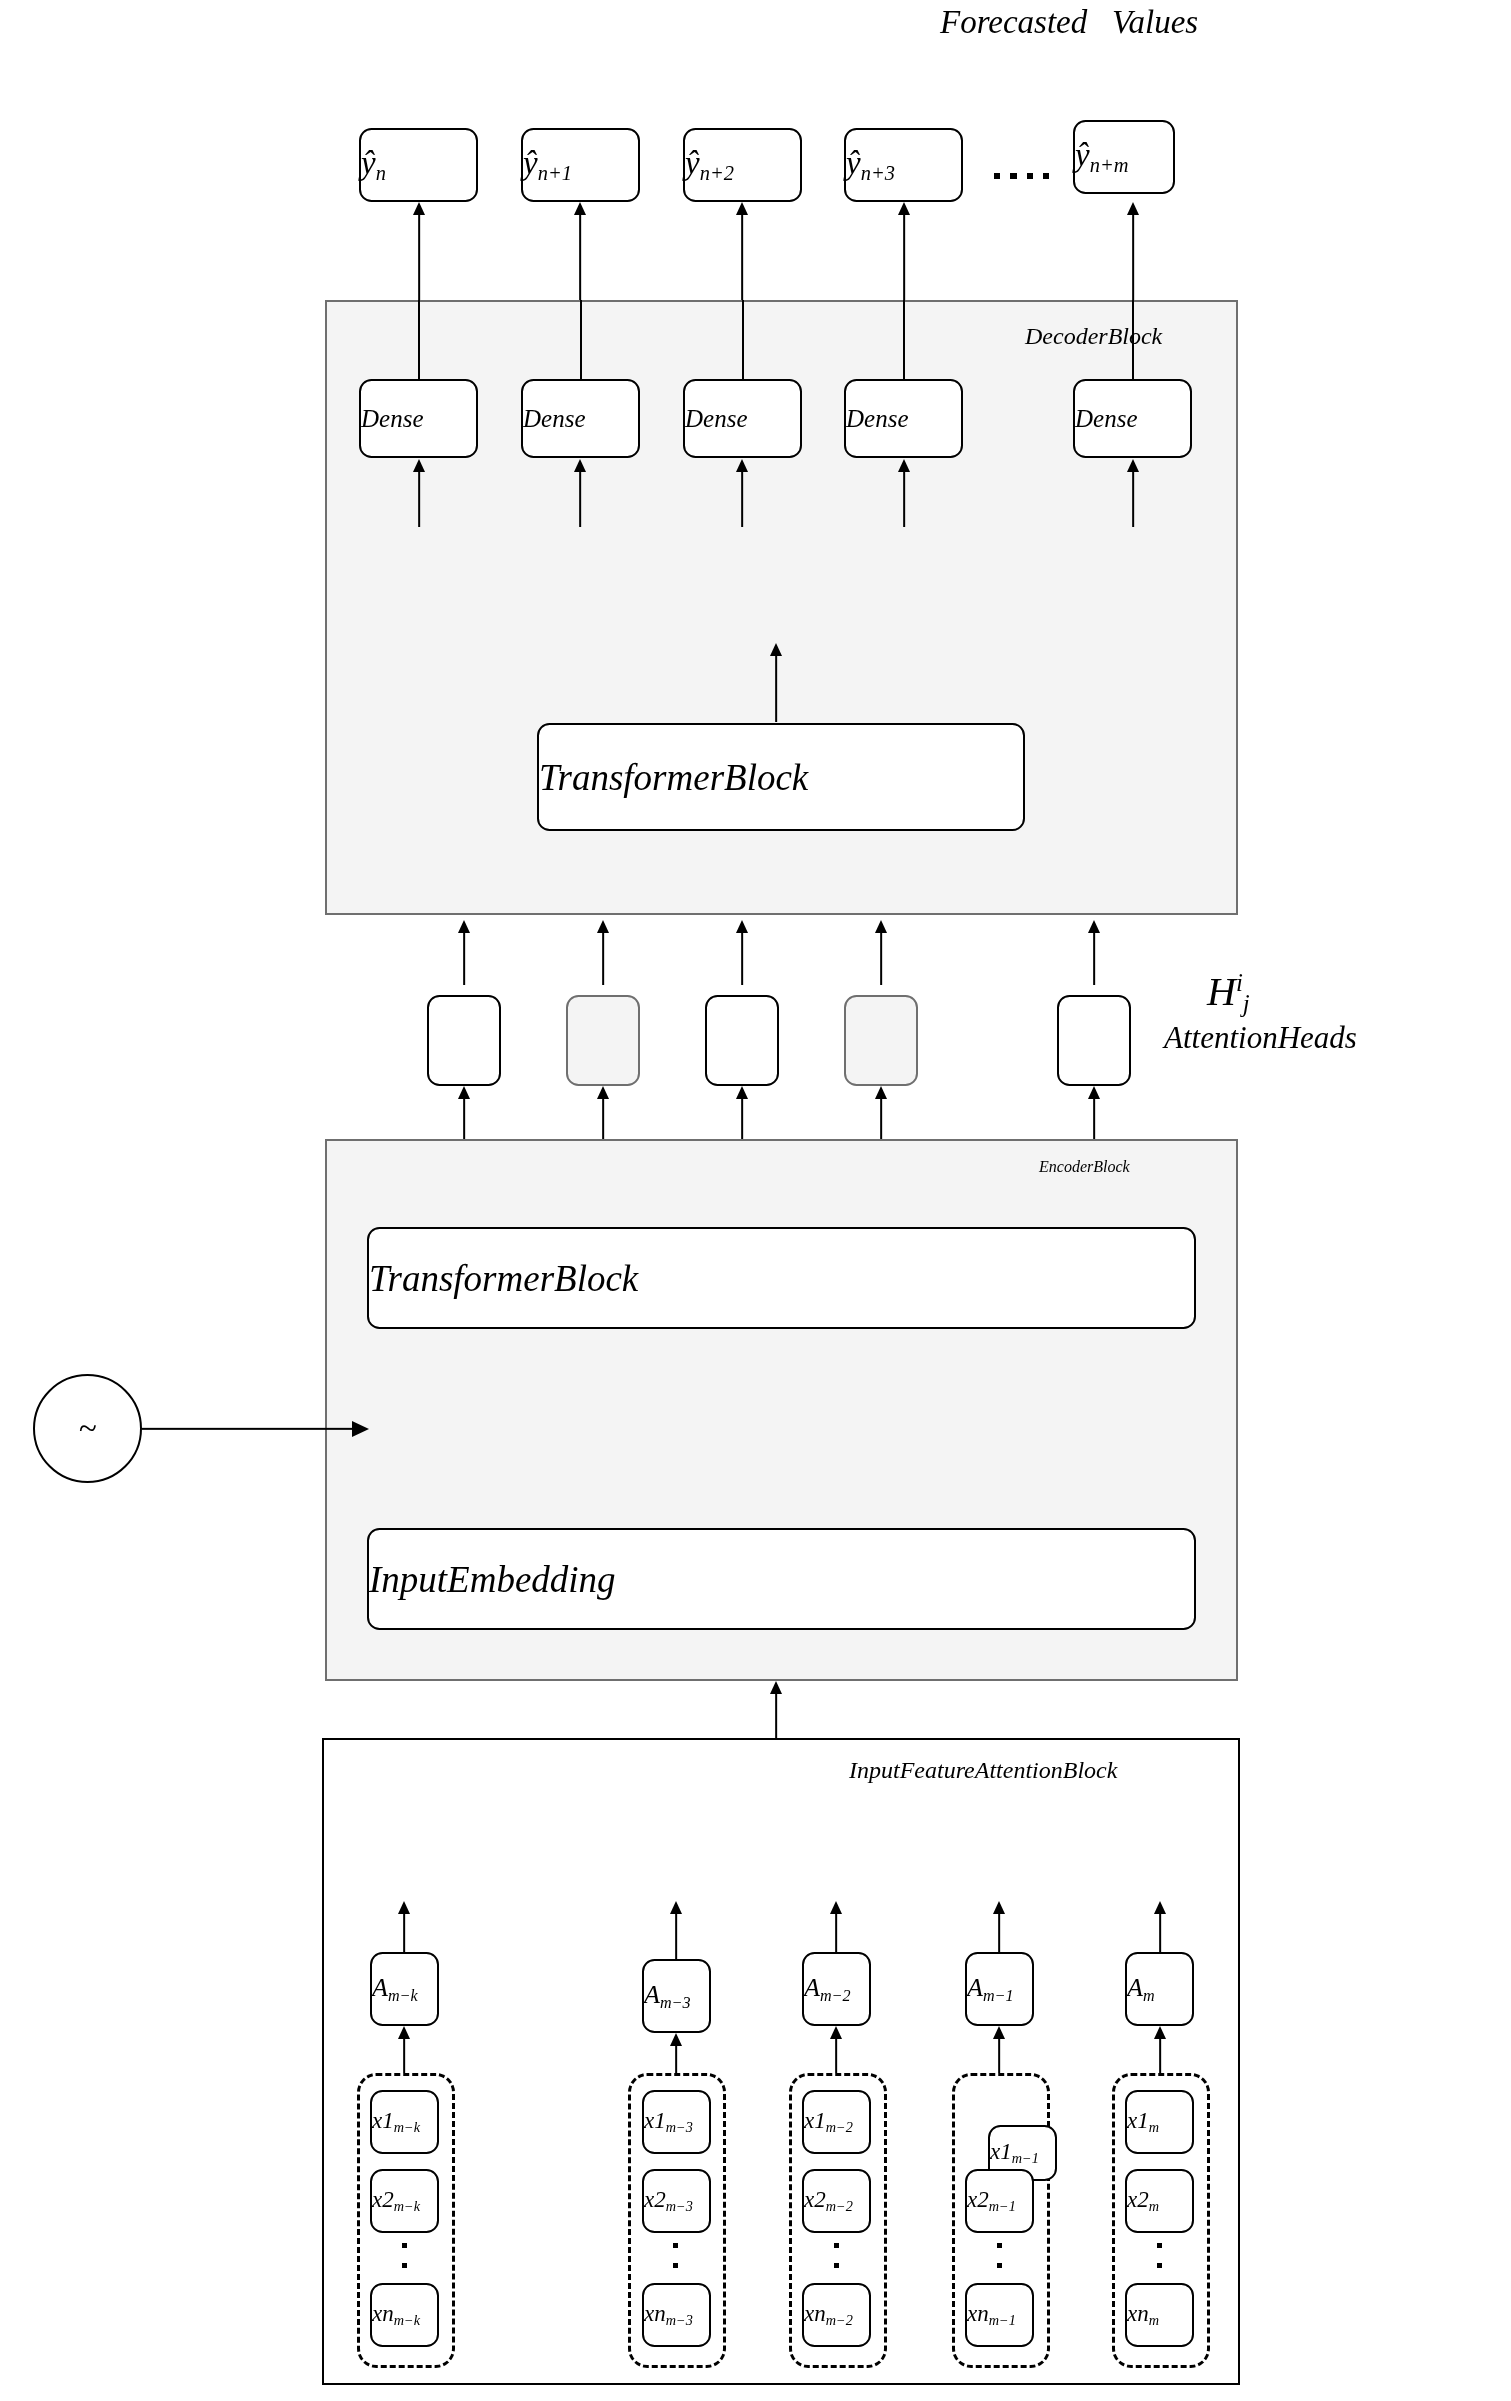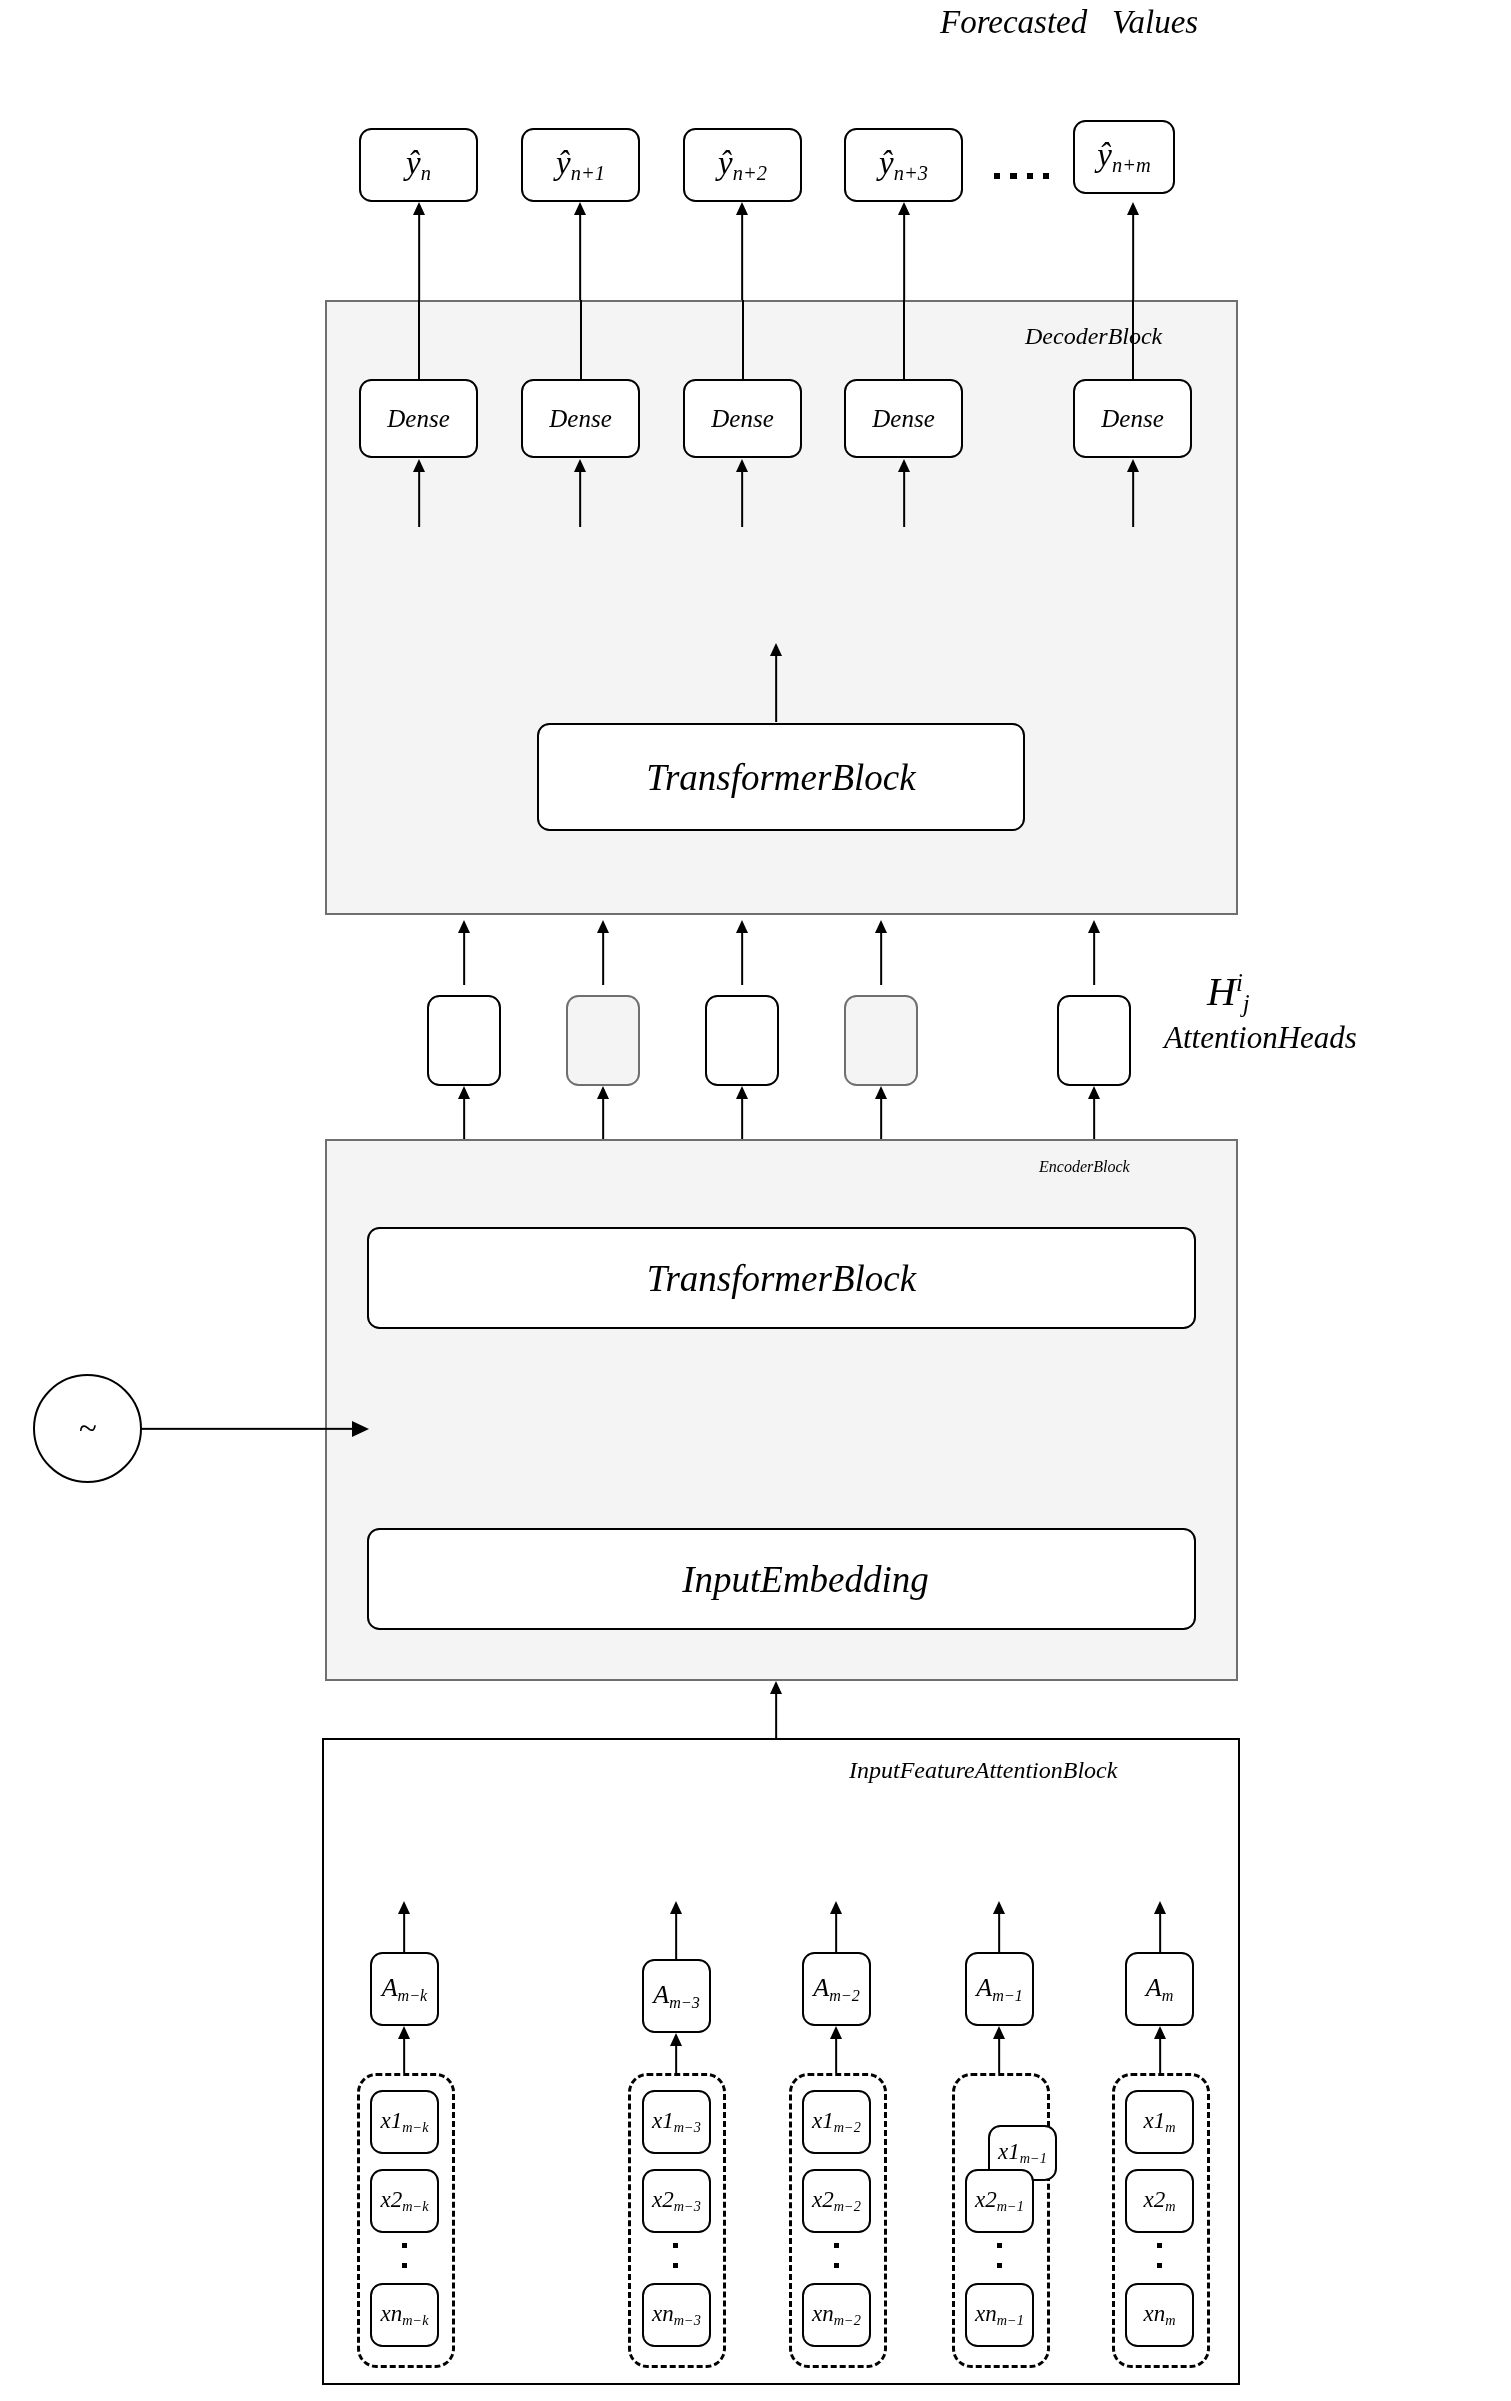--- a/index.html
+++ b/index.html
@@ -3,21 +3,21 @@
 <meta charset="utf-8">
 <style>
   html,body{margin:0;padding:0;background:#ffffff;}
   body{font-family:"Liberation Serif",serif;}
   #root{position:relative;width:1512px;height:2401px;background:#ffffff;overflow:hidden;}
 
   .lbl{font-family:"Liberation Serif",serif;font-style:italic;color:#000;white-space:pre;line-height:1;}
 
   
   .node{position:absolute;box-sizing:border-box;background:#ffffff;border:2.3px solid #000;
-        border-radius:12.5px;display:flex;align-items:center;justify-content:center;}
+        border-radius:12.5px;display:flex;align-items:center;justify-content:flex-start;}
   .node .lbl{font-style:italic;}
 
   .node.gray{border-color:#6f6f6f;background:#f4f4f4;}
 
   
   .panel{position:absolute;box-sizing:border-box;}
   .panel.shaded{background:#f4f4f4;border:2.8px solid #6f6f6f;}
   .panel.plain{background:#ffffff;border:2.8px solid #000;}
   .panel-title{position:absolute;font-family:"Liberation Serif",serif;font-style:italic;
                color:#000;white-space:nowrap;}
@@ -220,21 +220,21 @@
 
   <div class="panel shaded" style="left:325px;top:1139px;width:913px;height:542px;"></div>
   <div class="panel-title" style="left:1039px;top:1158px;font-size:16px;">EncoderBlock</div>
 
   <div class="node" style="left:367px;top:1227px;width:829px;height:102px;">
     <span class="lbl" style="font-size:37px;">TransformerBlock</span>
   </div>
 
 
   <div class="node" style="left:367px;top:1528px;width:829px;height:102px;">
-    <span class="lbl" style="font-size:37px;margin-left:48px;">InputEmbedding</span>
+    <span class="lbl" style="font-size:37px;">InputEmbedding</span>
   </div>
 
   <div class="circle" style="left:33px;top:1374px;width:109px;height:109px;">
     <span class="lbl" style="font-size:33px;">~</span>
   </div>
   <div class="harrow" style="left:142px;top:1429px;width:227px;">
       <div class="shaft"></div>
       <div class="head"></div>
     </div>
 

